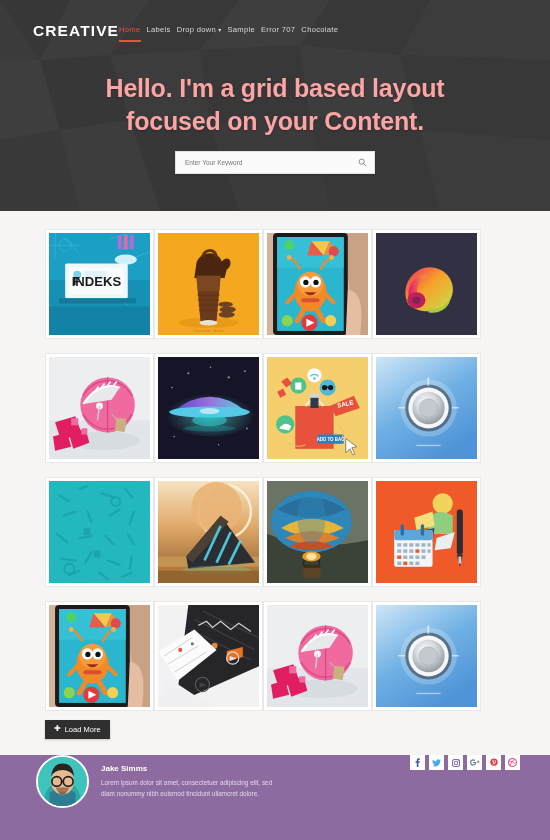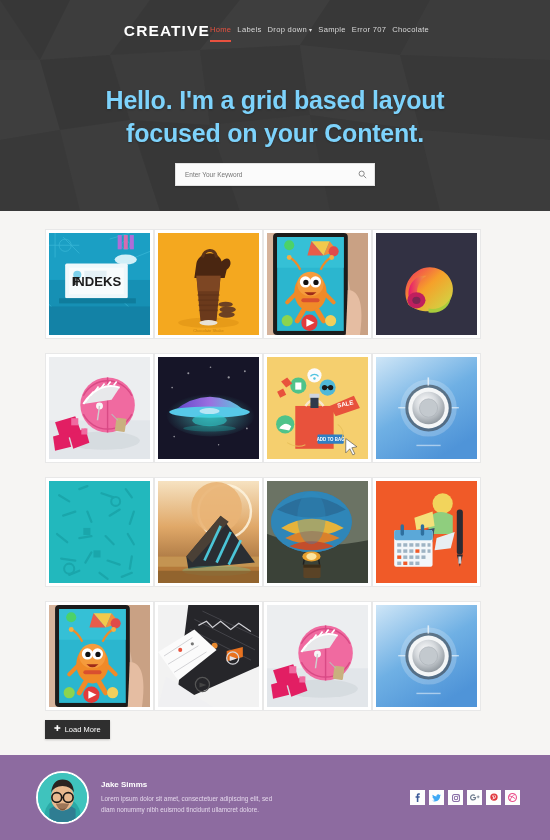--- a/index.html
+++ b/index.html
@@ -14,21 +14,21 @@
   .hero {
     position: relative;
     width: 550px; height: 211px;
     background: #3b3b3b;
     overflow: hidden;
   }
   .hero-poly { position: absolute; inset: 0; }
   .hero-inner { position: relative; z-index: 2; }
 
   .navbar {
-    display: flex; align-items: center; justify-content: center;
+    display: flex; align-items: center; justify-content: flex-start;
     padding: 22px 30px 0 33px;
   }
   .brand {
     color: #ffffff;
     font-size: 15.5px;
     font-weight: bold;
     letter-spacing: 1.1px;
   }
   .nav-list { display: flex; align-items: flex-start; gap: 6px; }
   .nav-item {
@@ -42,23 +42,23 @@
   }
   .nav-item.active { color: #e8513f; }
   .nav-item.active::after {
     content: ""; position: absolute;
     left: 0; right: 0; bottom: -5px;
     height: 2px; background: #e8513f;
   }
   .caret { font-size: 6px; margin-left: 2px; }
 
   .hero-title {
-    margin-top: 44px;
+    margin-top: 32px;
     text-align: center;
-    color: #7dd3fc;
+    color: #fca5a5;
     font-size: 25px;
     font-weight: bold;
     line-height: 1.32;
     letter-spacing: -.2px;
     text-shadow: 0 1px 2px rgba(0,0,0,.25);
   }
   .hero-sub {
     margin-top: 13px;
     text-align: center;
     color: #cfcfcf;
@@ -124,21 +124,21 @@
     border: none; cursor: pointer;
     font-family: "Liberation Sans", sans-serif;
     box-shadow: 0 1px 2px rgba(0,0,0,.2);
   }
   .loadmore .plus { font-size: 8px; line-height: 1; }
 
   
   .footer {
     height: 85px;
     background: #8d6ba0;
-    display: flex; align-items: center;
+    display: flex; align-items: flex-start;
     padding: 0 30px 0 36px;
   }
   .author { display: flex; align-items: center; gap: 12px; flex: 1; }
   .avatar {
     width: 53px; height: 53px; border-radius: 50%;
     border: 2px solid #ffffff;
     overflow: hidden; flex: none;
     background: #48c0bd;
   }
   .avatar svg { display: block; width: 100%; height: 100%; }

